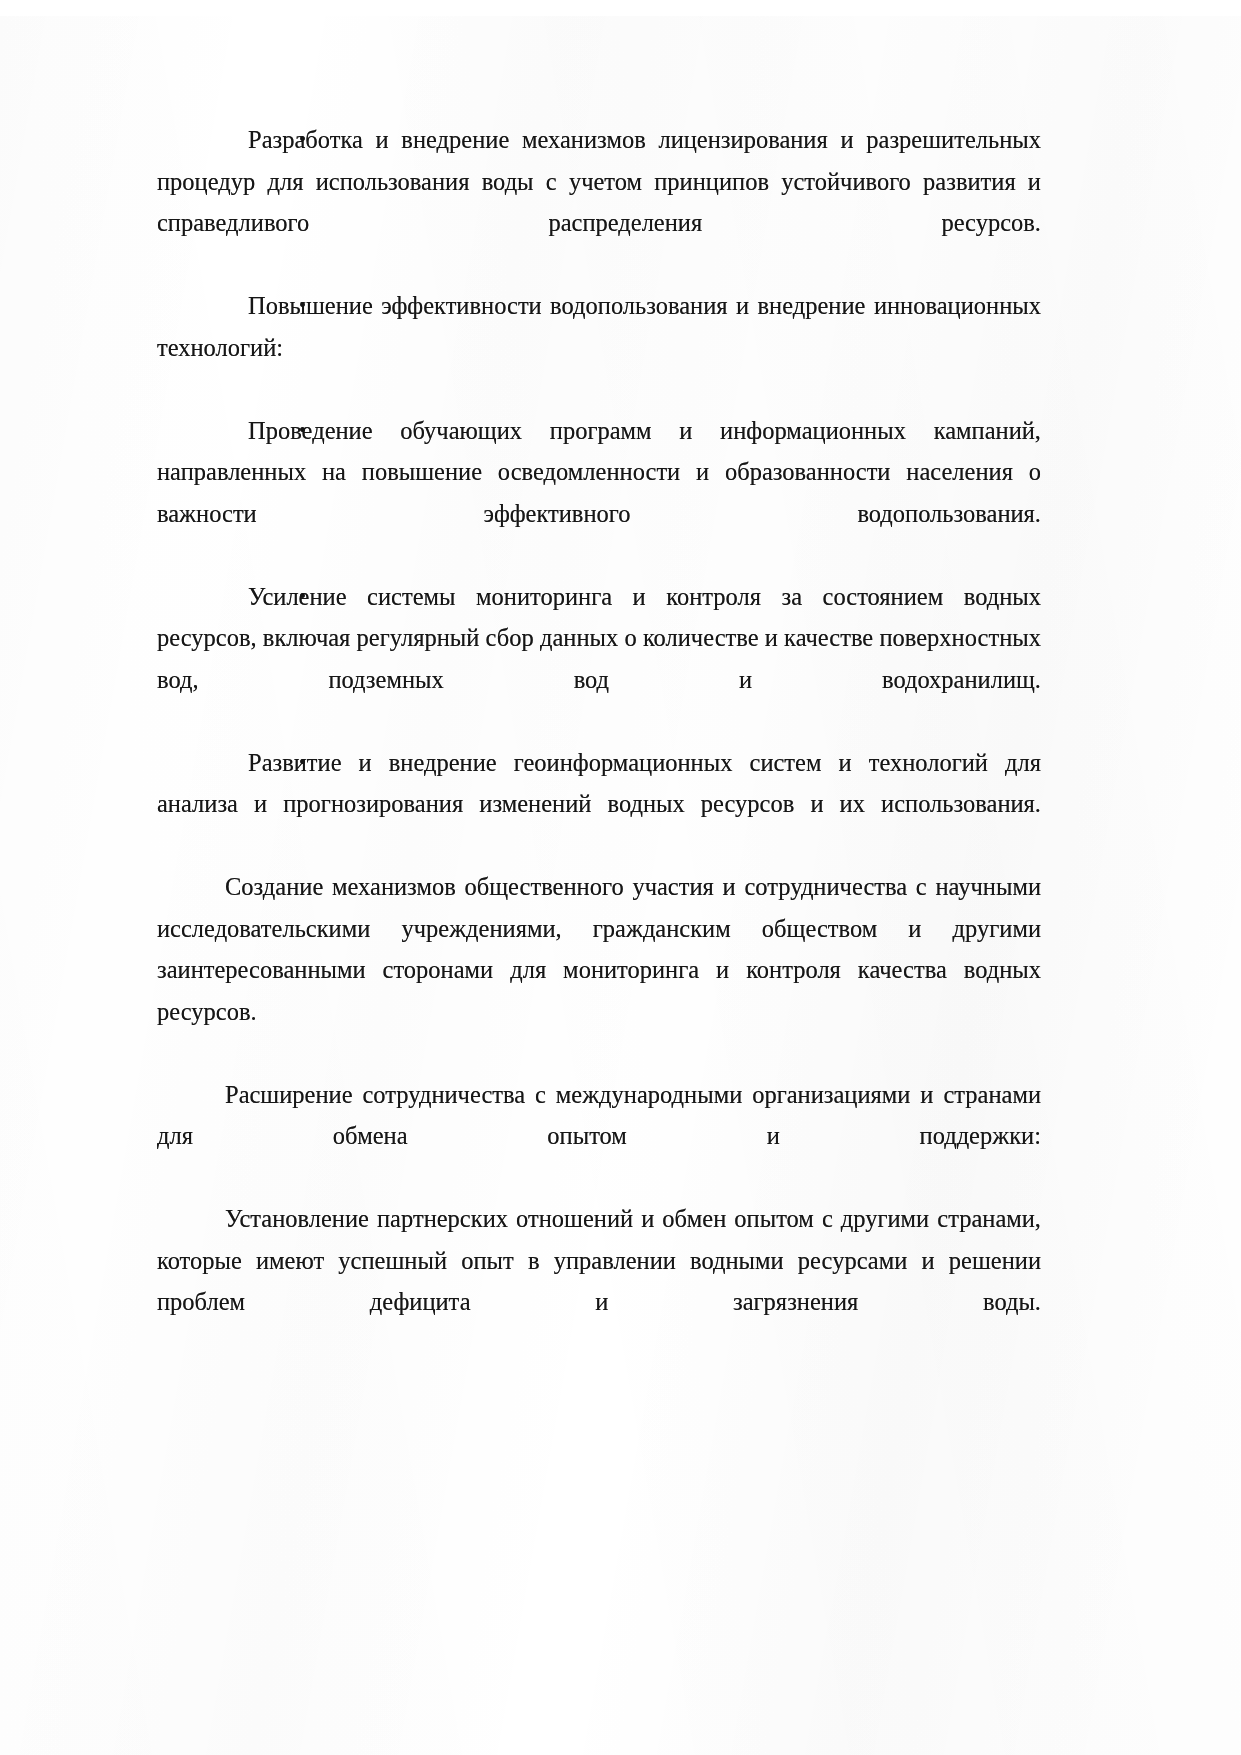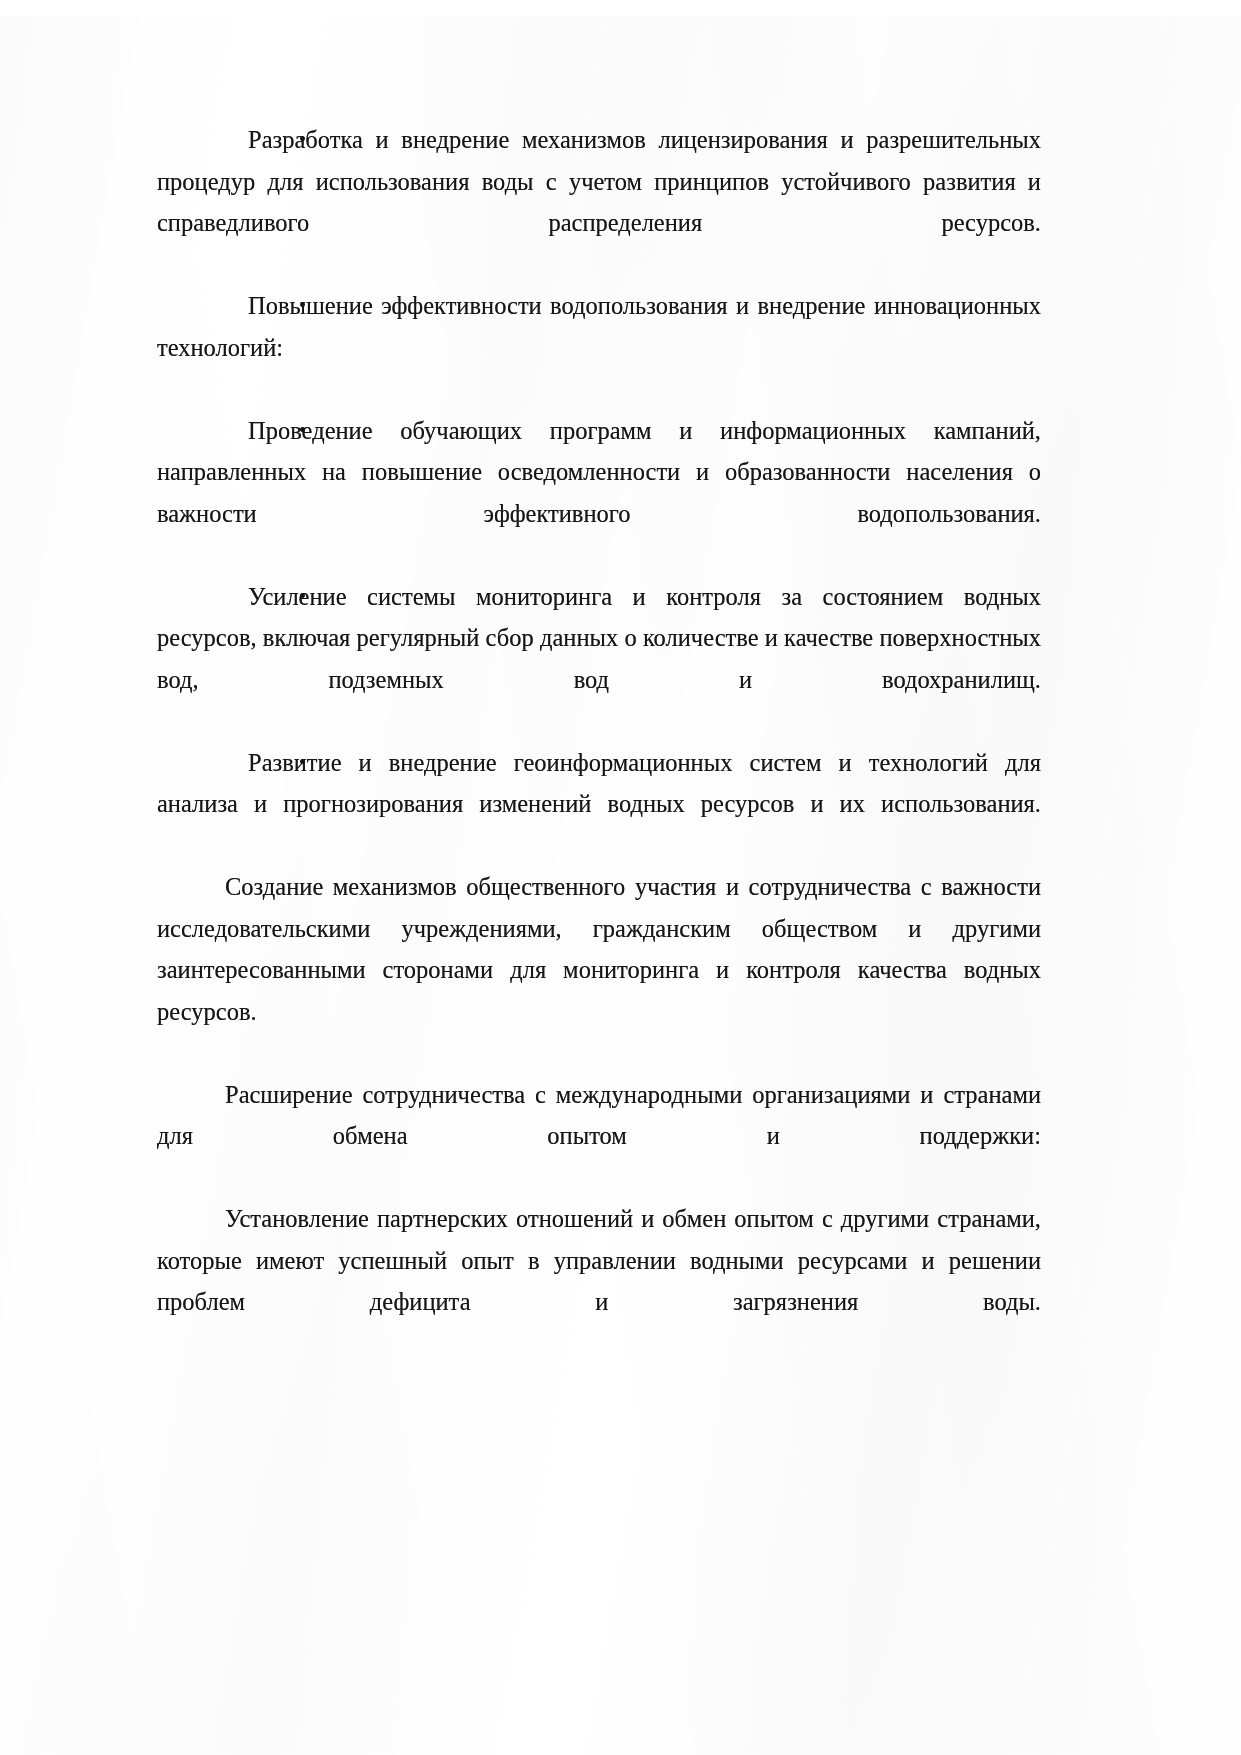--- a/index.html
+++ b/index.html
@@ -70,17 +70,17 @@
 <body>
 
 <div class="page">
   <div class="text-block">
 
   <p class="para bullet"><span class="bullet-glyph">•</span><span>Разработка и внедрение механизмов лицензирования и разрешительных процедур для использования воды с учетом принципов устойчивого развития и справедливого распределения ресурсов.</span></p>
       <p class="para bullet"><span class="bullet-glyph">•</span><span>Повышение эффективности водопользования и внедрение инновационных технологий:</span></p>
       <p class="para bullet"><span class="bullet-glyph">•</span><span>Проведение обучающих программ и информационных кампаний, направленных на повышение осведомленности и образованности населения о важности эффективного водопользования.</span></p>
       <p class="para bullet"><span class="bullet-glyph">•</span><span>Усиление системы мониторинга и контроля за состоянием водных ресурсов, включая регулярный сбор данных о количестве и качестве поверхностных вод, подземных вод и водохранилищ.</span></p>
       <p class="para bullet"><span class="bullet-glyph">•</span><span>Развитие и внедрение геоинформационных систем и технологий для анализа и прогнозирования изменений водных ресурсов и их использования.</span></p>
-      <p class="para plain"><span>Создание механизмов общественного участия и сотрудничества с важности исследовательскими учреждениями, гражданским обществом и другими заинтересованными сторонами для мониторинга и контроля качества водных ресурсов.</span></p>
+      <p class="para plain"><span>Создание механизмов общественного участия и сотрудничества с научными исследовательскими учреждениями, гражданским обществом и другими заинтересованными сторонами для мониторинга и контроля качества водных ресурсов.</span></p>
       <p class="para plain"><span>Расширение сотрудничества с международными организациями и странами для обмена опытом и поддержки:</span></p>
       <p class="para plain"><span>Установление партнерских отношений и обмен опытом с другими странами, которые имеют успешный опыт в управлении водными ресурсами и решении проблем дефицита и загрязнения воды.</span></p>
     </div>
 </div>
 
 </body></html>

